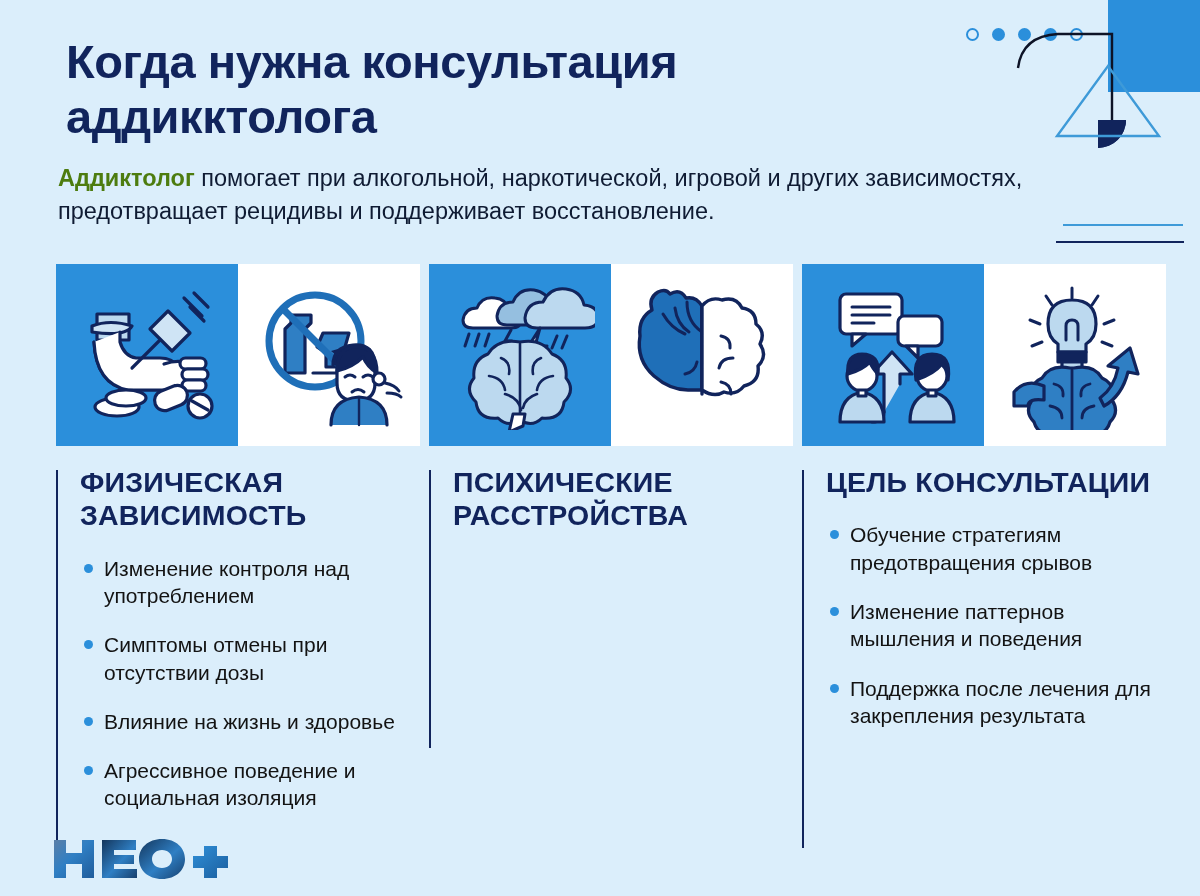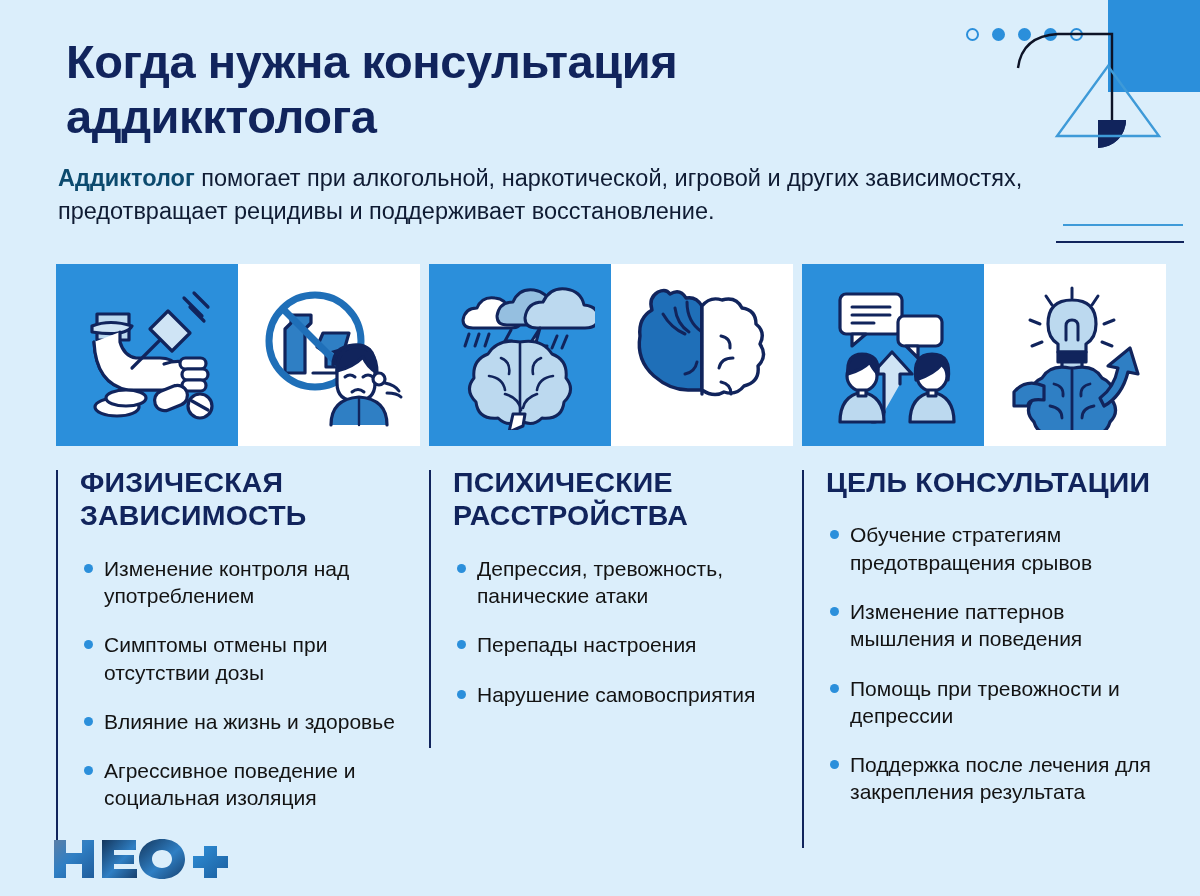--- a/index.html
+++ b/index.html
@@ -23,21 +23,21 @@
   
   .title{
     position:absolute;left:66px;top:34px;width:820px;
     font-size:47px;line-height:1.18;font-weight:700;color:#11245c;
     letter-spacing:-0.4px;
   }
   .subtitle{
     position:absolute;left:58px;top:162px;width:1060px;
     font-size:23.5px;line-height:1.42;color:#0f1b33;font-weight:400;
   }
-  .subtitle b{font-weight:700;color:#0c4a6e;}
+  .subtitle b{font-weight:700;color:#4d7c0f;}
 
   .rule-light{position:absolute;left:1063px;top:224px;width:120px;height:2px;background:#3e9ad8;}
   .rule-dark{position:absolute;left:1056px;top:241px;width:128px;height:2px;background:#11245c;}
 
   
   .tiles{position:absolute;top:264px;left:0;width:1200px;height:182px;}
   .tilegroup{position:absolute;top:0;display:flex;}
   .tile{width:182px;height:182px;display:flex;align-items:center;justify-content:center;box-sizing:border-box;}
   .tile.blue{background:#2b8fdb;}
   .tile.white{background:#ffffff;}
@@ -242,33 +242,27 @@
     <ul>
       <li><span class="bullet"></span><span>Изменение контроля над употреблением</span></li>
       <li><span class="bullet"></span><span>Симптомы отмены при отсутствии дозы</span></li>
       <li><span class="bullet"></span><span>Влияние на жизнь и здоровье</span></li>
       <li><span class="bullet"></span><span>Агрессивное поведение и социальная изоляция</span></li>
     </ul>
   </div>
 
   <div class="col c2">
     <h2>ПСИХИЧЕСКИЕ РАССТРОЙСТВА</h2>
-    <ul>
-      <li><span class="bullet"></span><span>Депрессия, тревожность, панические атаки</span></li>
-      <li><span class="bullet"></span><span>Перепады настроения</span></li>
-      <li><span class="bullet"></span><span>Нарушение самовосприятия</span></li>
-    </ul>
   </div>
 
   <div class="col c3">
     <h2>ЦЕЛЬ КОНСУЛЬТАЦИИ</h2>
     <ul>
       <li><span class="bullet"></span><span>Обучение стратегиям предотвращения срывов</span></li>
       <li><span class="bullet"></span><span>Изменение паттернов мышления и поведения</span></li>
-      <li><span class="bullet"></span><span>Помощь при тревожности и депрессии</span></li>
       <li><span class="bullet"></span><span>Поддержка после лечения для закрепления результата</span></li>
     </ul>
   </div>
 
   <svg class="logo" viewBox="0 0 190 46">
     <defs>
       <linearGradient id="lg1" x1="0" y1="0" x2="1" y2="1">
         <stop offset="0%" stop-color="#5a7fa8"></stop>
         <stop offset="45%" stop-color="#2f7fc4"></stop>
         <stop offset="100%" stop-color="#1f5c9b"></stop>

